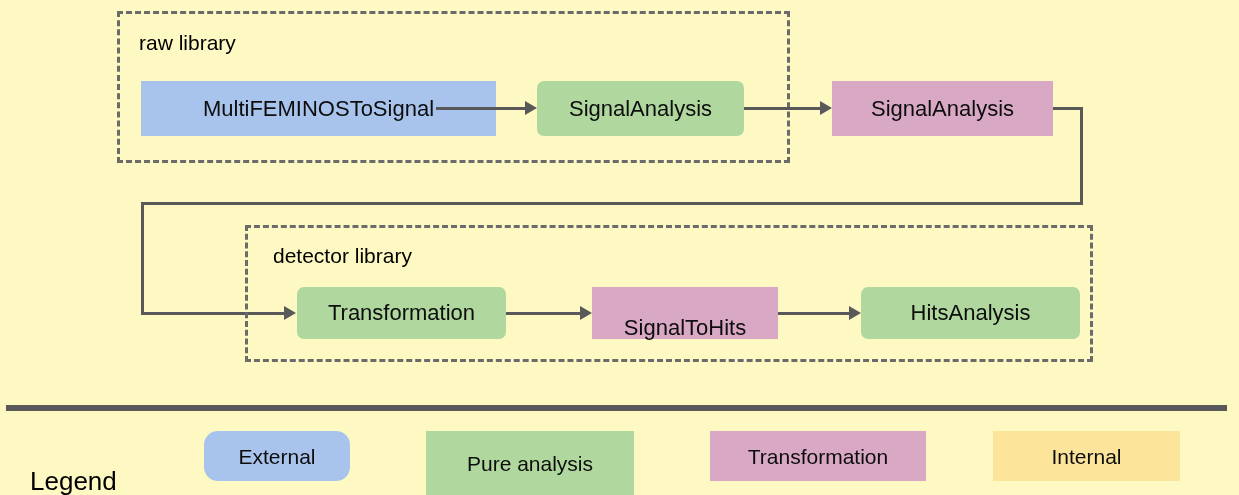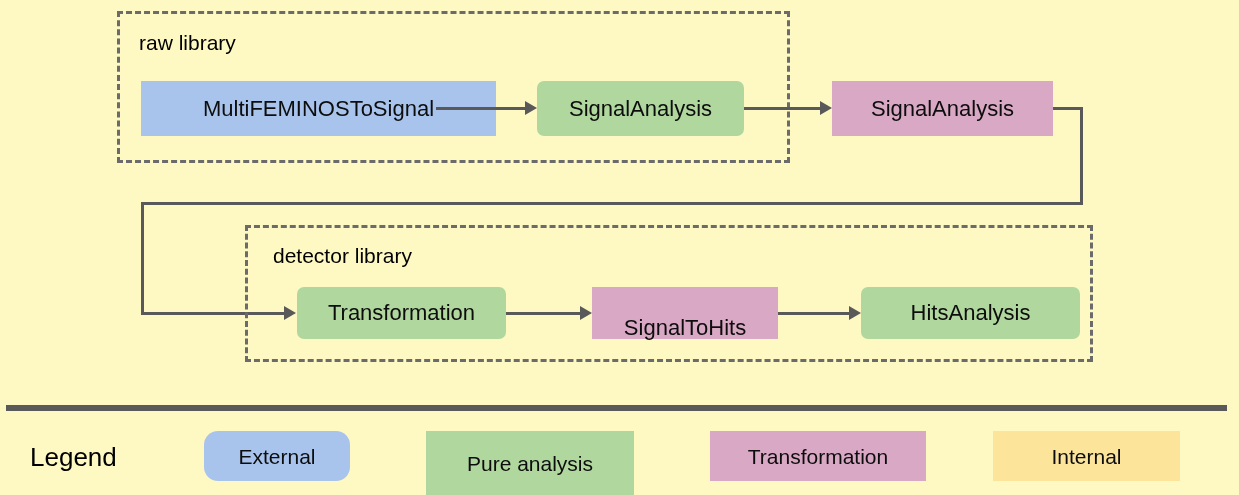--- a/index.html
+++ b/index.html
@@ -140,21 +140,21 @@
   </div>
 
   <div class="edge-h" style="left:506px; top:312px; width:74px;"></div>
   <div class="arrow-head" style="left:580px; top:306px;"></div>
 
   <div class="edge-h" style="left:778px; top:312px; width:71px;"></div>
   <div class="arrow-head" style="left:849px; top:306px;"></div>
 
   <div class="legend-rule" style="left:6px; top:405px; width:1221px; height:6px;"></div>
 
-  <div class="legend-title" style="left:30px; top:444px;">Legend</div>
+  <div class="legend-title" style="left:30px; top:468px;">Legend</div>
 
   <div class="legend-swatch" style="left:204px; top:431px; width:146px; height:50px; background:#a8c4ec;border-radius:14px;">
     <span>External</span>
   </div>
 
   <div class="legend-swatch" style="left:426px; top:431px; width:208px; height:64px; background:#b0d79e;">
     <span>Pure analysis</span>
   </div>
 
   <div class="legend-swatch" style="left:993px; top:431px; width:187px; height:50px; background:#fce49b;">

